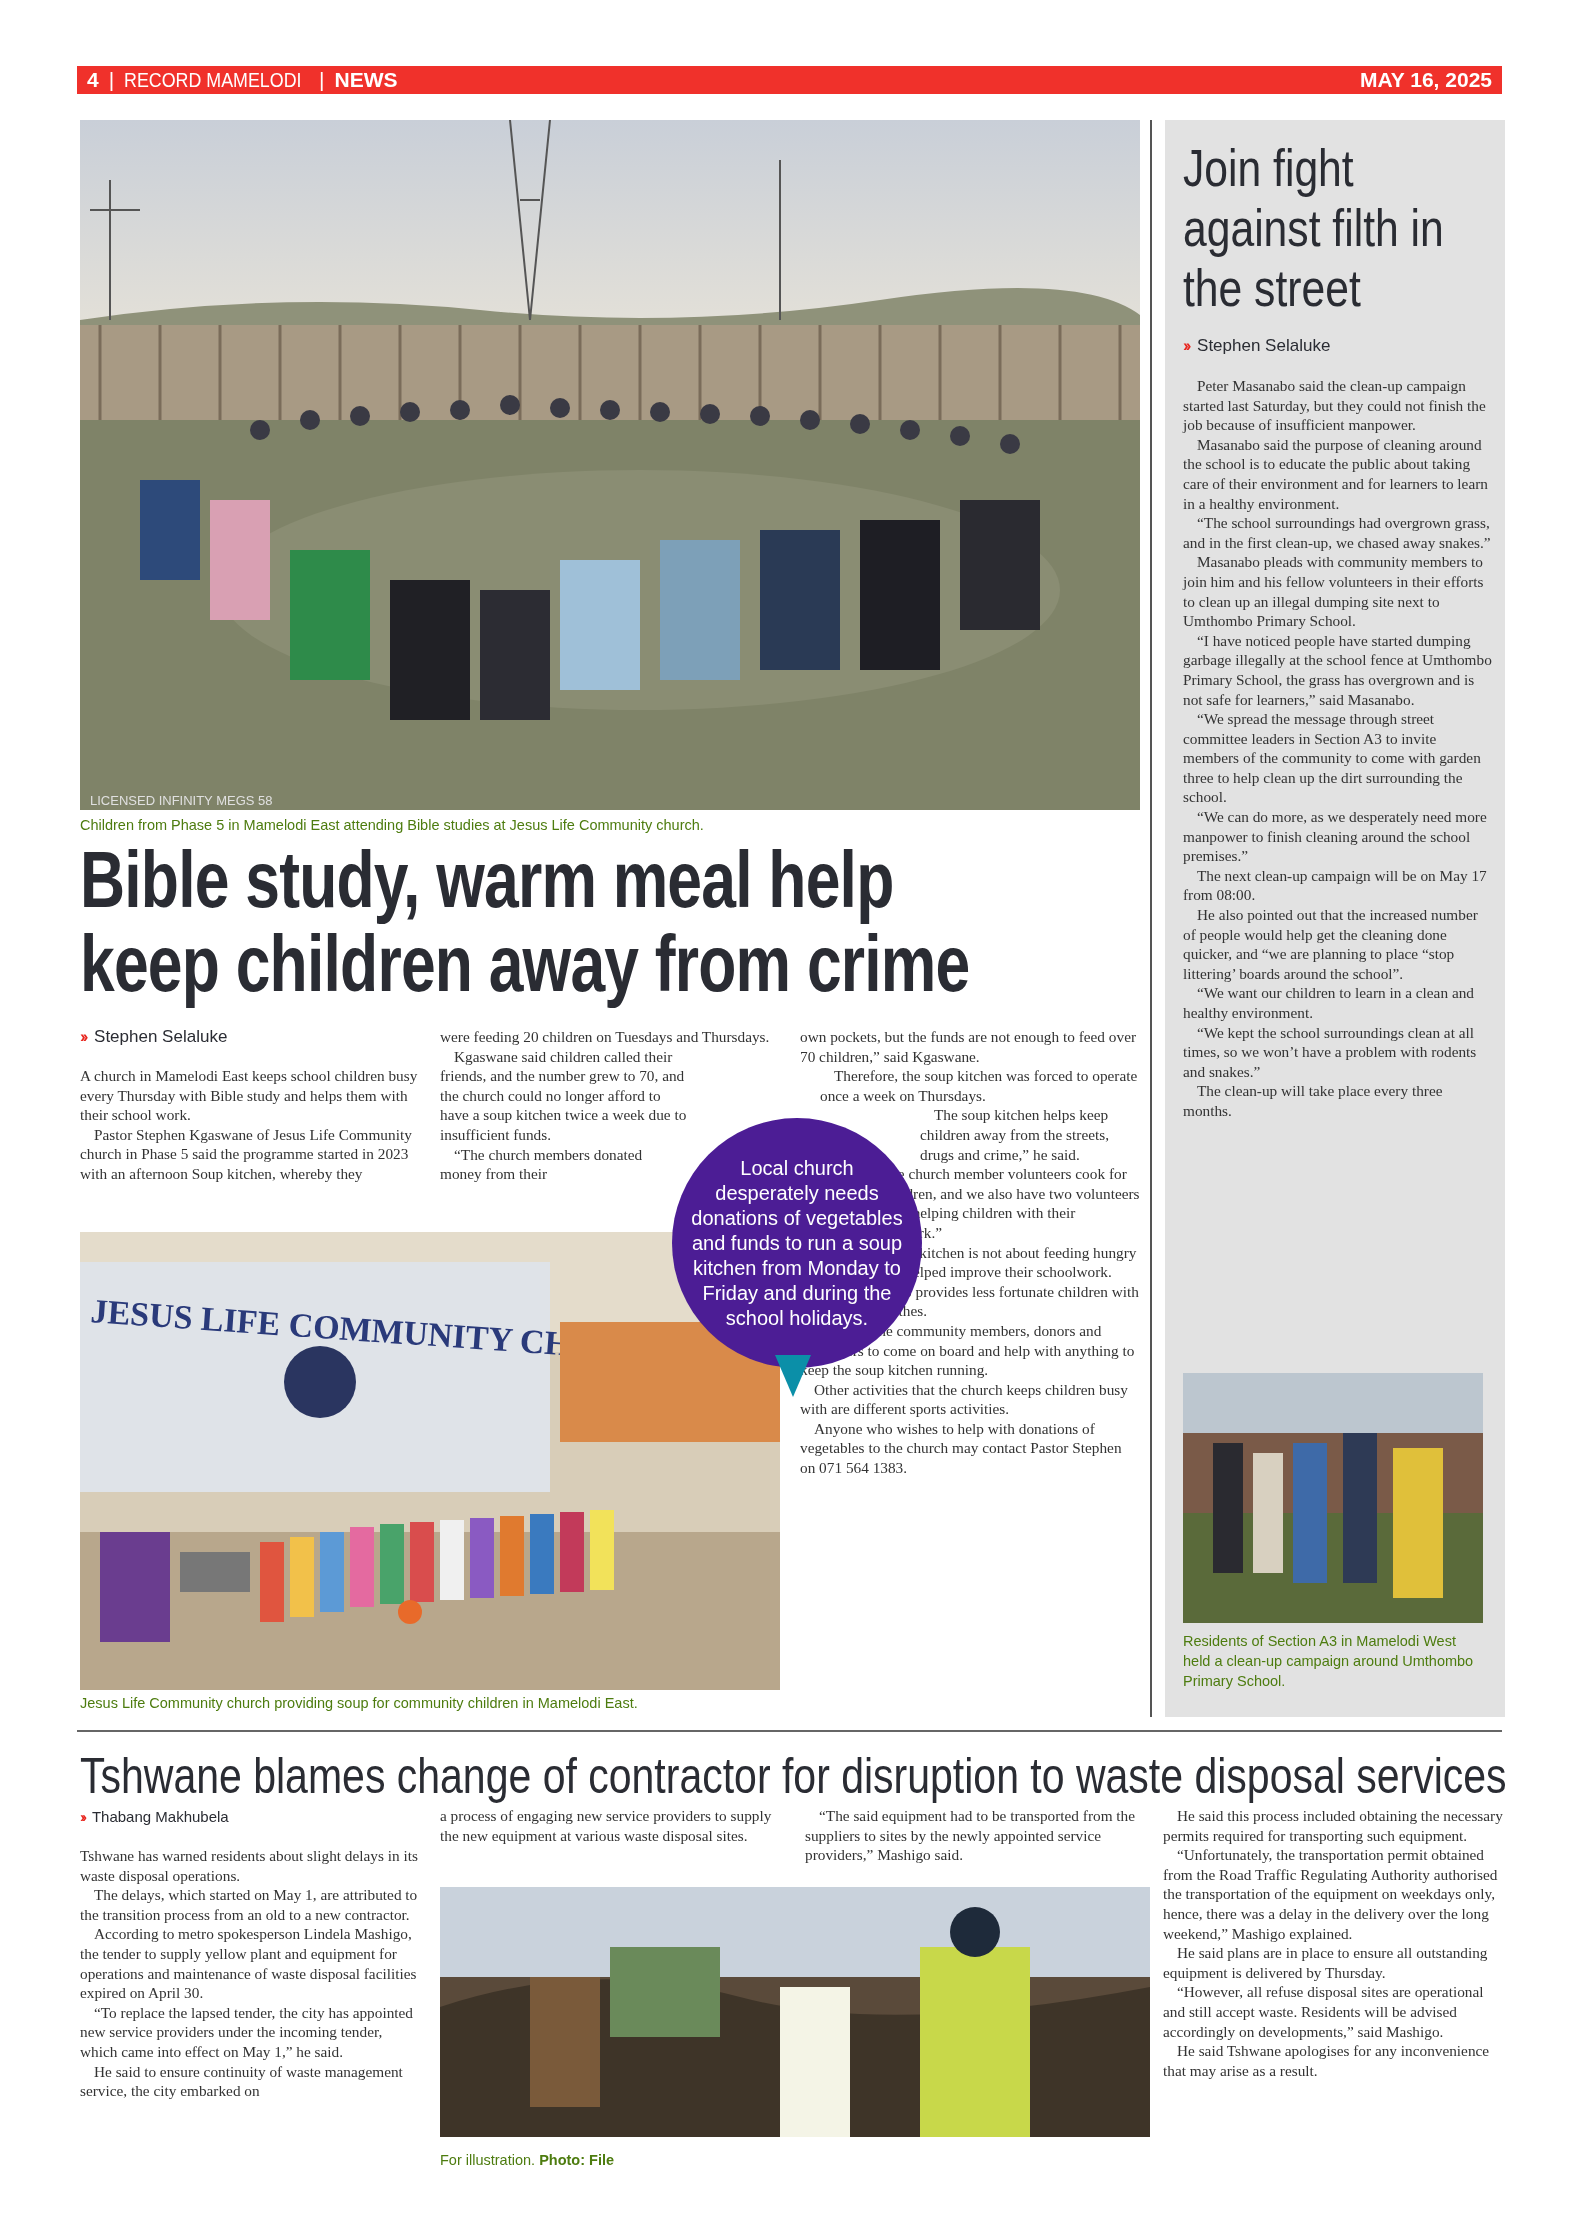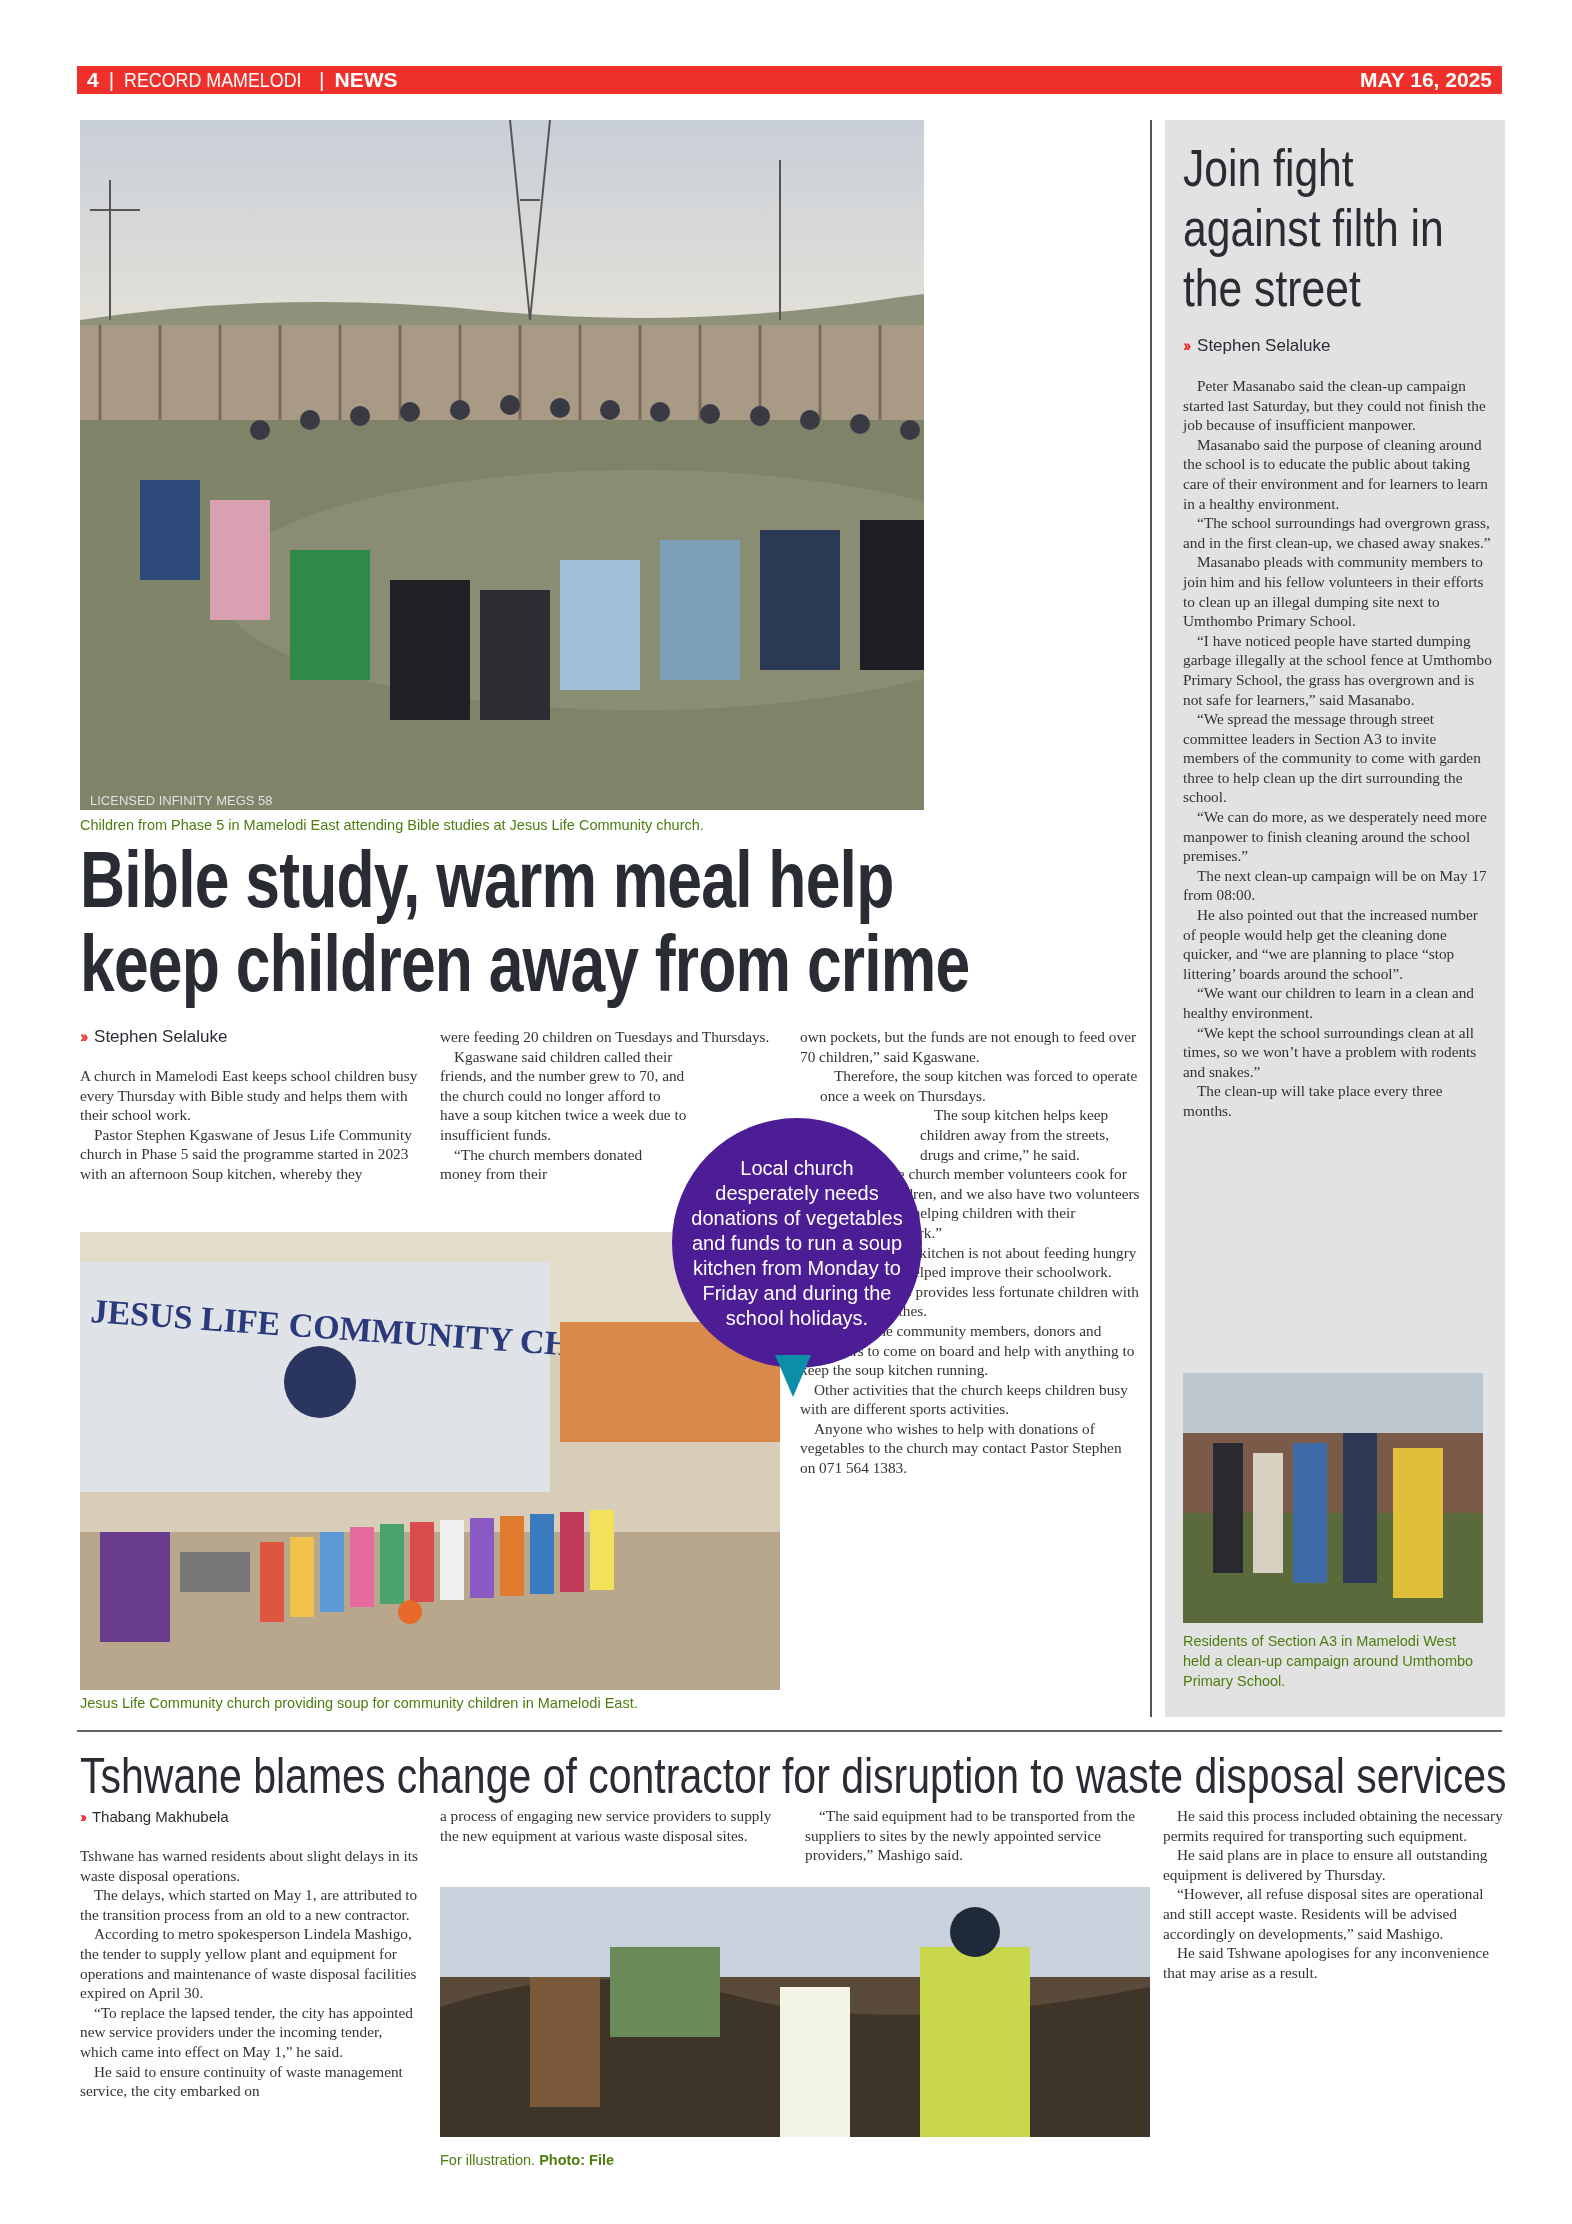--- a/index.html
+++ b/index.html
@@ -46,21 +46,21 @@
 
 <div class="header-bar">
   <span class="pg">4</span>
   <span class="sep">|</span>
   <span class="pub">RECORD MAMELODI</span>
   <span class="sep" style="margin-left:-14px;">|</span>
   <span class="sec">NEWS</span>
   <span class="date">MAY 16, 2025</span>
 </div>
 
-<div class="photo" style="left:80px; top:120px; width:844px; height:690px;">
+<div class="photo" style="left:80px; top:120px; width:1060px; height:690px;">
   <svg width="1060" height="690" viewBox="0 0 1060 690">
     <defs>
       <linearGradient id="sky1" x1="0" y1="0" x2="0" y2="1">
         <stop offset="0" stop-color="#c9cfd8"></stop>
           <stop offset="1" stop-color="#e6e2d8"></stop>
       </linearGradient>
     </defs>
     <rect width="1060" height="230" fill="url(#sky1)"></rect>
     <path d="M0 200 Q200 170 400 190 T800 180 T1060 195 L1060 240 L0 240Z" fill="#8f927a"></path>
     <rect y="205" width="1060" height="110" fill="#a89a84"></rect>
@@ -250,20 +250,21 @@
   <p>He said to ensure continuity of waste management service, the city embarked on</p>
 </div>
 <div class="col" style="left:440px; top:1806px; width:345px;">
   <p class="first">a process of engaging new service providers to supply the new equipment at various waste disposal sites.</p>
 </div>
 <div class="col" style="left:805px; top:1806px; width:345px;">
   <p>“The said equipment had to be transported from the suppliers to sites by the newly appointed service providers,” Mashigo said.</p>
 </div>
 <div class="col" style="left:1163px; top:1806px; width:340px;">
   <p>He said this process included obtaining the necessary permits required for transporting such equipment.</p>
+  <p>“Unfortunately, the transportation permit obtained from the Road Traffic Regulating Authority authorised the transportation of the equipment on weekdays only, hence, there was a delay in the delivery over the long weekend,” Mashigo explained.</p>
   <p>He said plans are in place to ensure all outstanding equipment is delivered by Thursday.</p>
   <p>“However, all refuse disposal sites are operational and still accept waste. Residents will be advised accordingly on developments,” said Mashigo.</p>
   <p>He said Tshwane apologises for any inconvenience that may arise as a result.</p>
 </div>
 
 <div class="photo" style="left:440px; top:1887px; width:710px; height:250px;">
   <svg width="710" height="250" viewBox="0 0 710 250">
     <rect width="710" height="250" fill="#c9d2dc"></rect>
     <rect y="90" width="710" height="160" fill="#5a4a3a"></rect>
     <path d="M0 120 Q150 70 300 110 T710 100 L710 250 L0 250Z" fill="#3e3428"></path>

